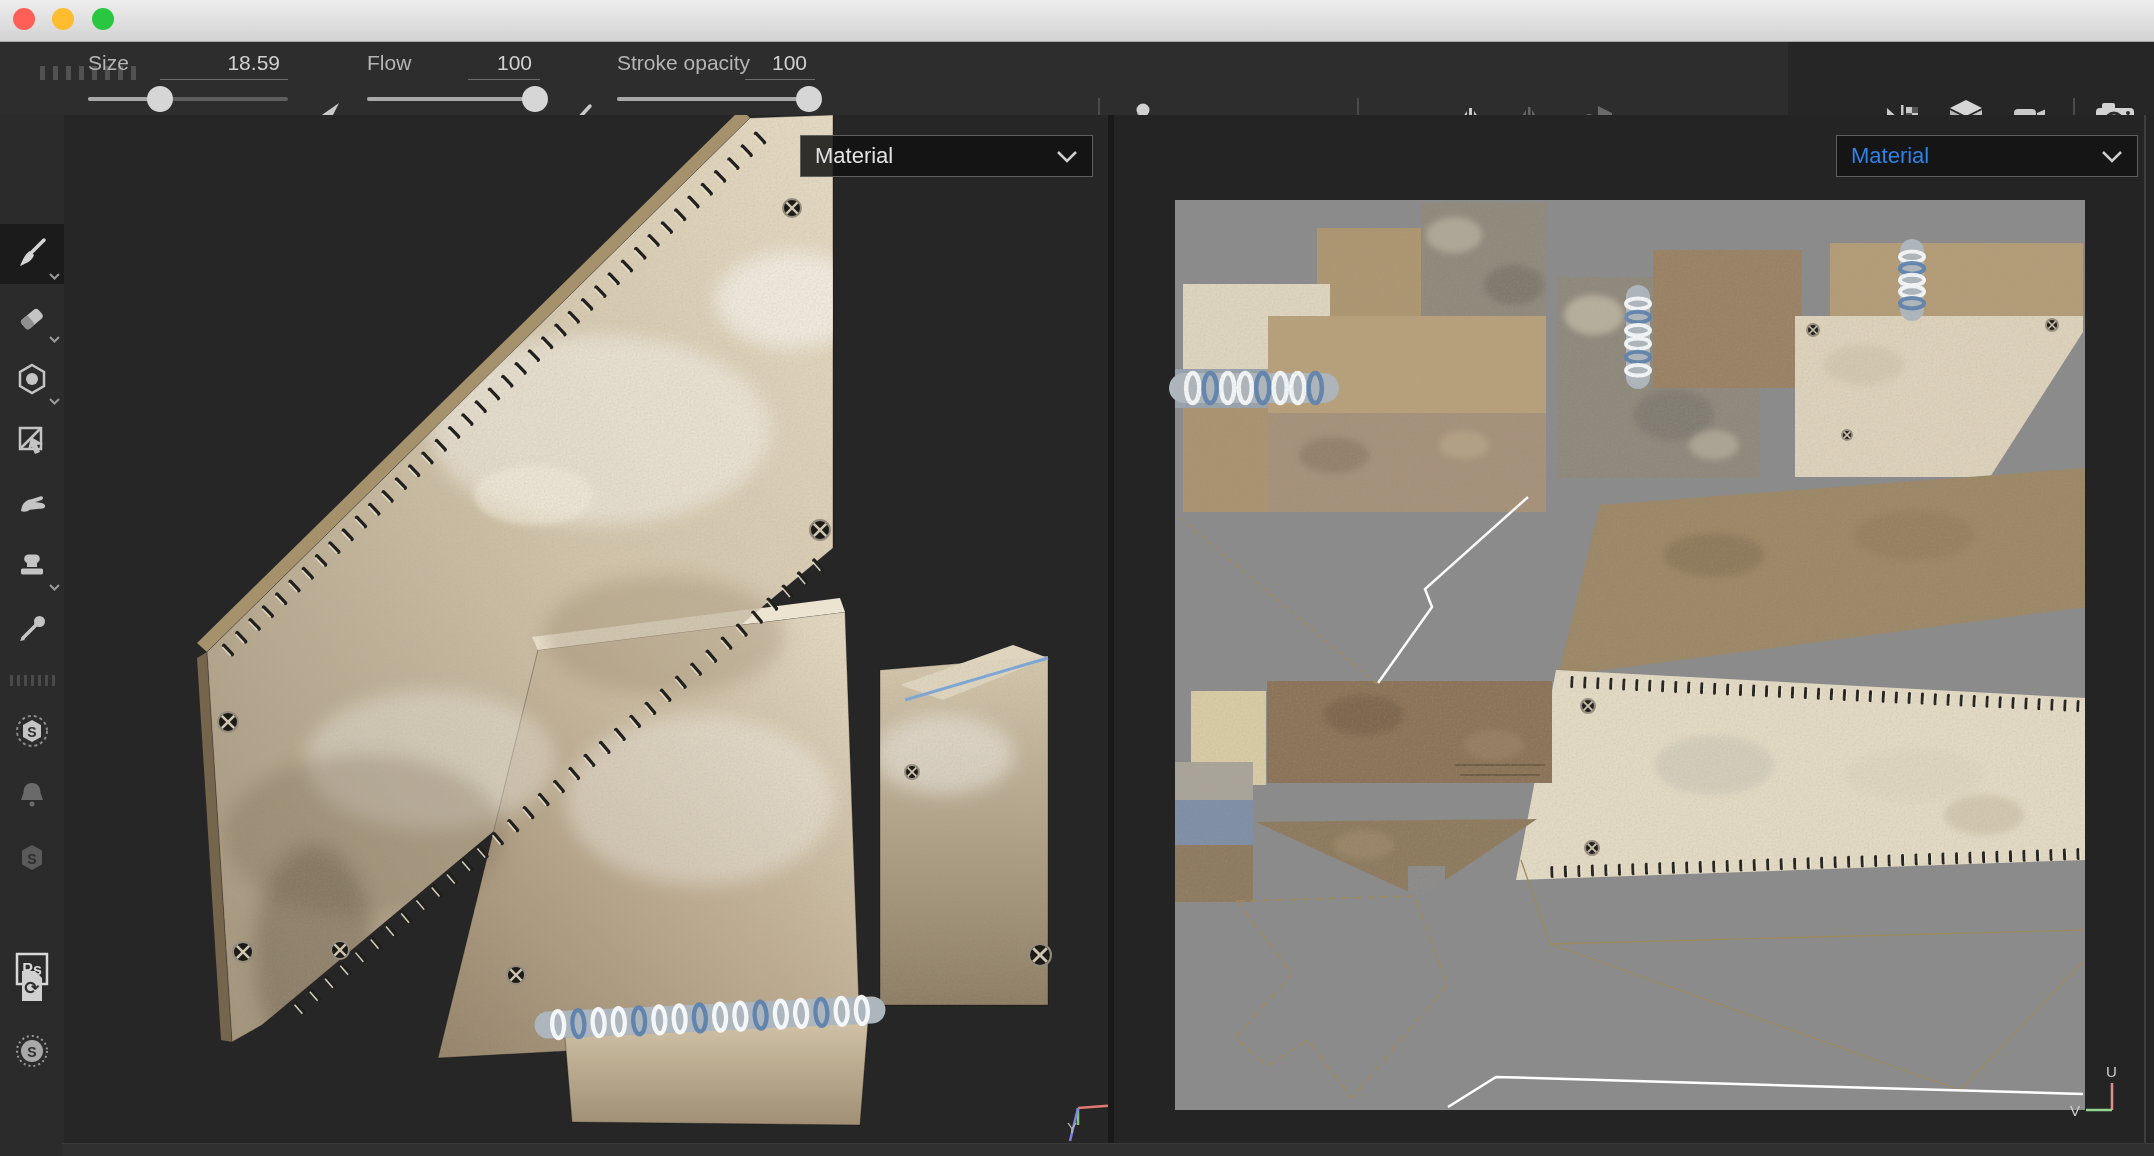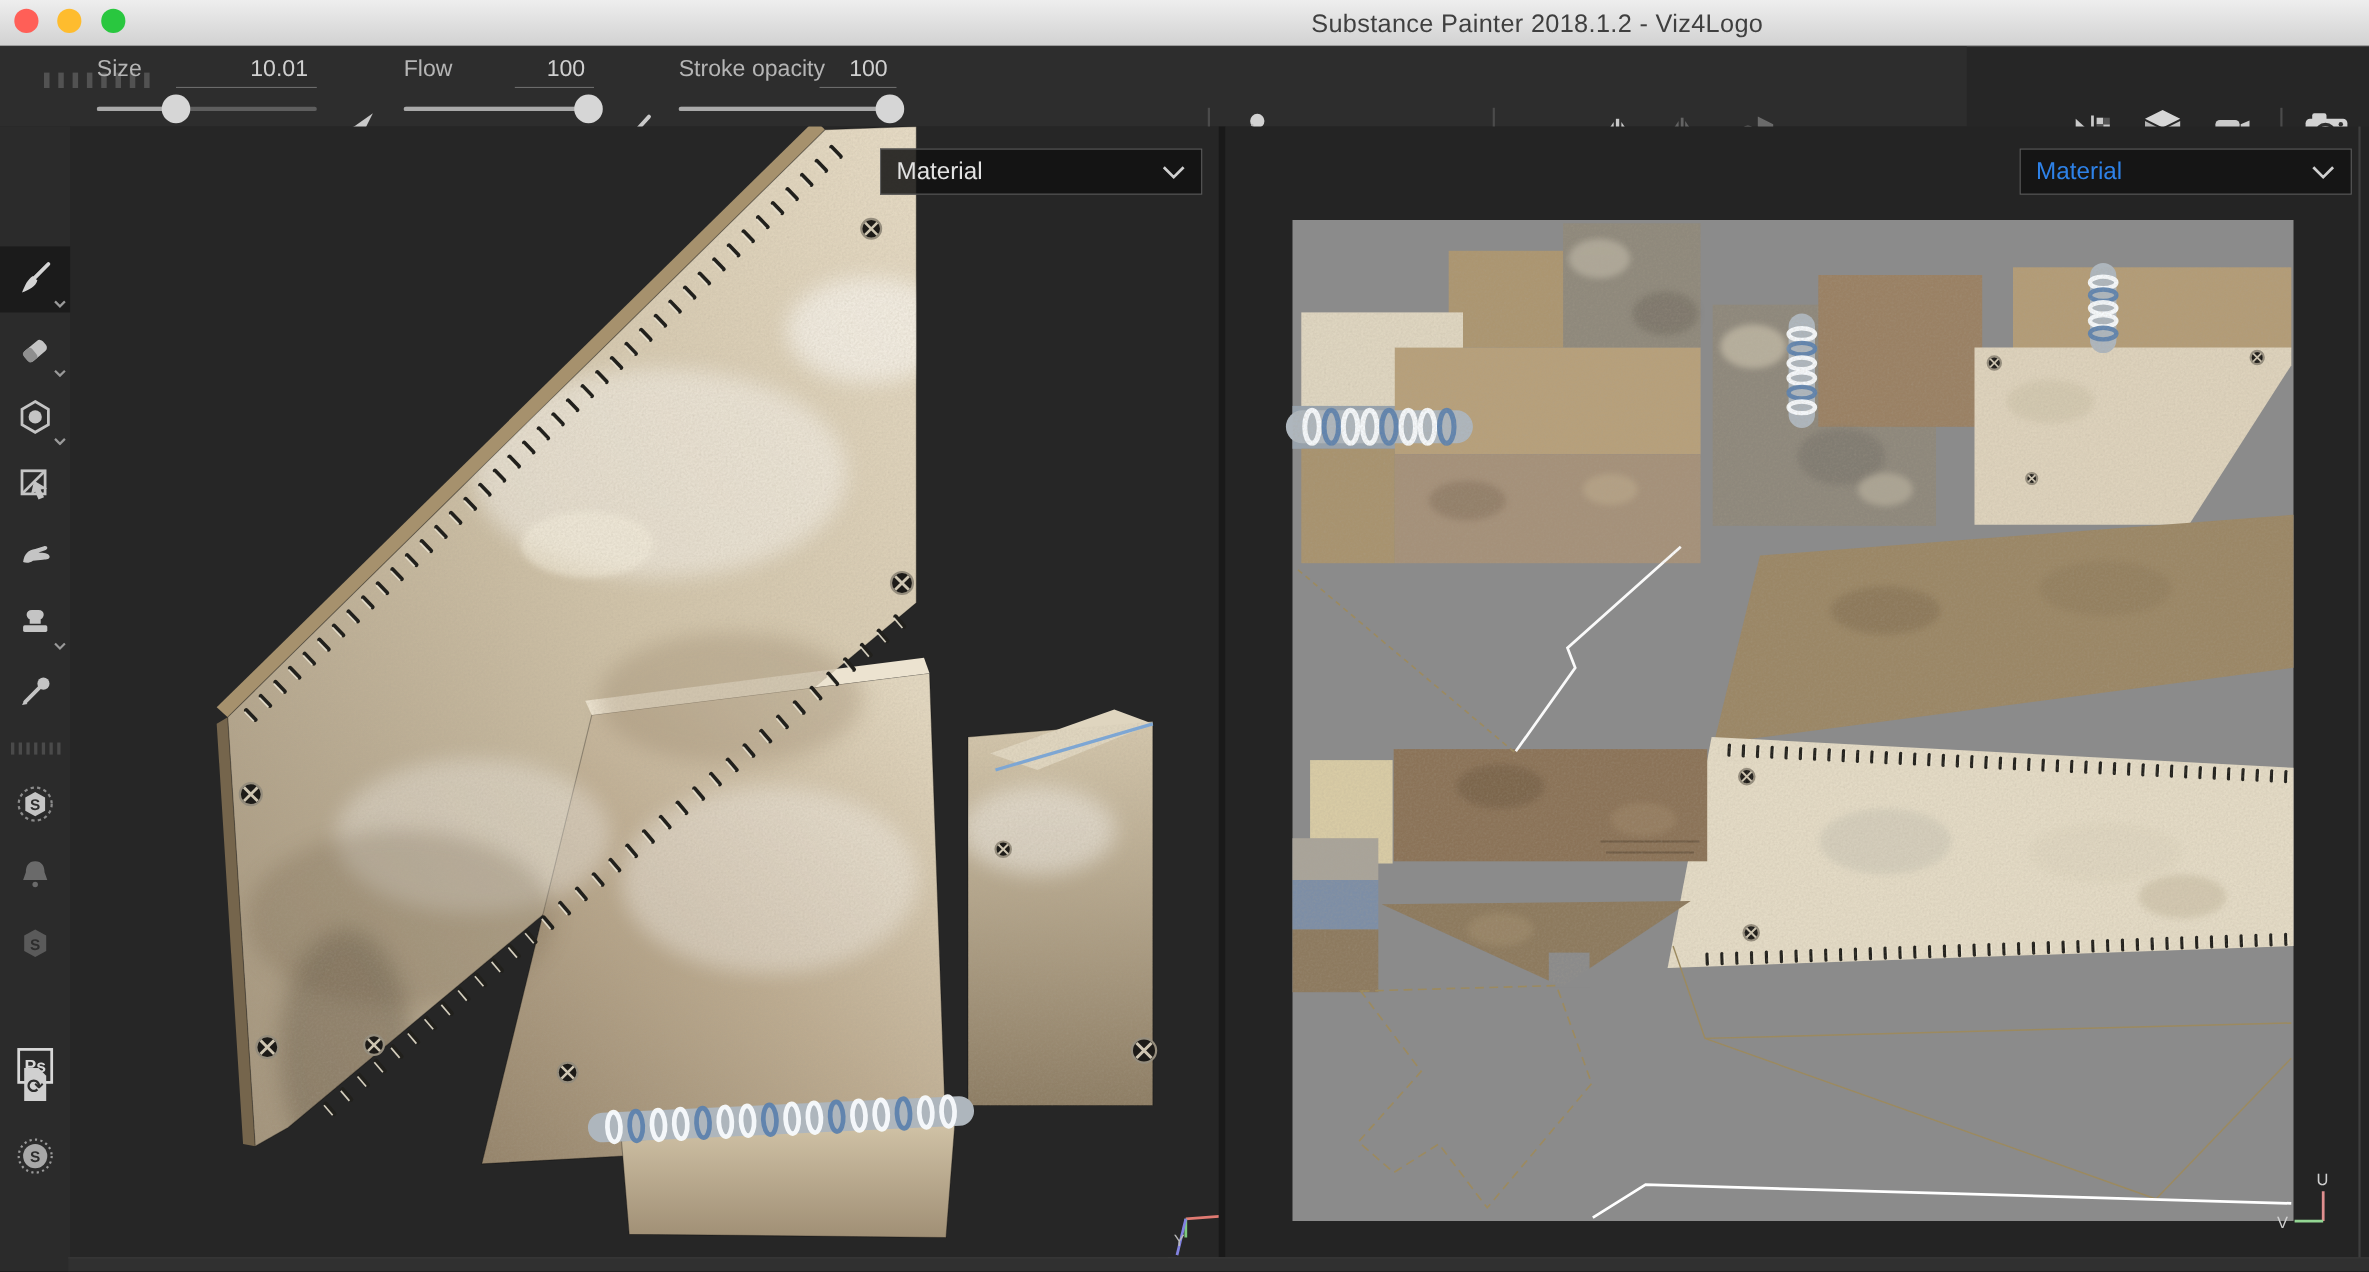--- a/index.html
+++ b/index.html
@@ -47,38 +47,37 @@
   svg{display:block;}
 </style>
 </head>
 <body>
 <div id="app">
 
 <div id="titlebar">
   <span class="tl" id="tl-red" style="left:13px;background:#ff5f57"></span>
   <span class="tl" id="tl-yel" style="left:52px;background:#febc2e"></span>
   <span class="tl" id="tl-grn" style="left:92px;background:#29c73f"></span>
-  <span id="title-text">Substance Painter 2018.1.2 - Viz4Logo</span>
 </div>
 
 <div id="toolbar">
   <div id="toolbar-grip">
         <i></i>
         <i></i>
         <i></i>
         <i></i>
         <i></i>
         <i></i>
         <i></i>
         <i></i>
       </div>
 
   <div class="param" style="left:88px;width:200px">
     <span class="plabel">Size</span>
-    <div class="pvalue" style="width:120px">10.01</div>
+    <div class="pvalue" style="width:120px">18.59</div>
     <div class="ptrack">
           <div class="pfill" style="width: 36%;"></div>
           <div class="phandle" style="left: 36%;"></div>
         </div>
   </div>
 
   <svg class="ticon" style="left:312px;top:58px" width="44" height="42">
     <circle cx="11" cy="22" r="7" fill="#c9c9c9"></circle>
         <path d="M7 17 L27 3 L16 25 Z" fill="#c9c9c9"></path>
     <polyline points="29,33 34,38 39,33" stroke="#9a9a9a" stroke-width="2.5" fill="none"></polyline>

